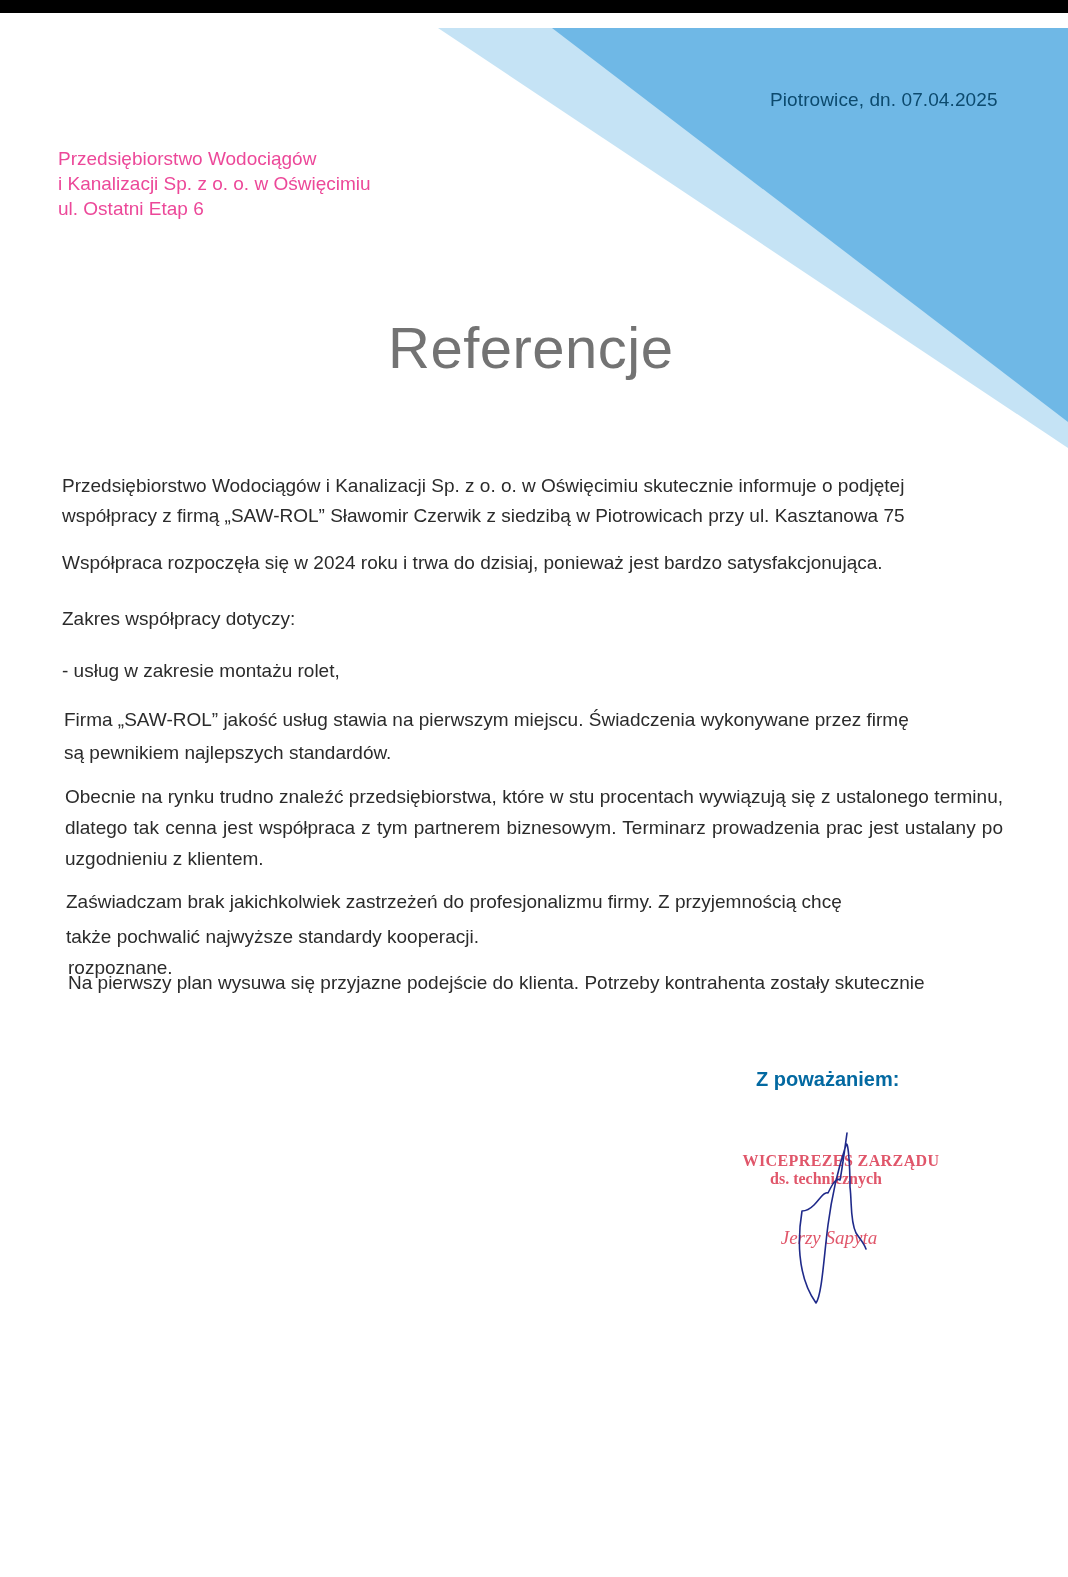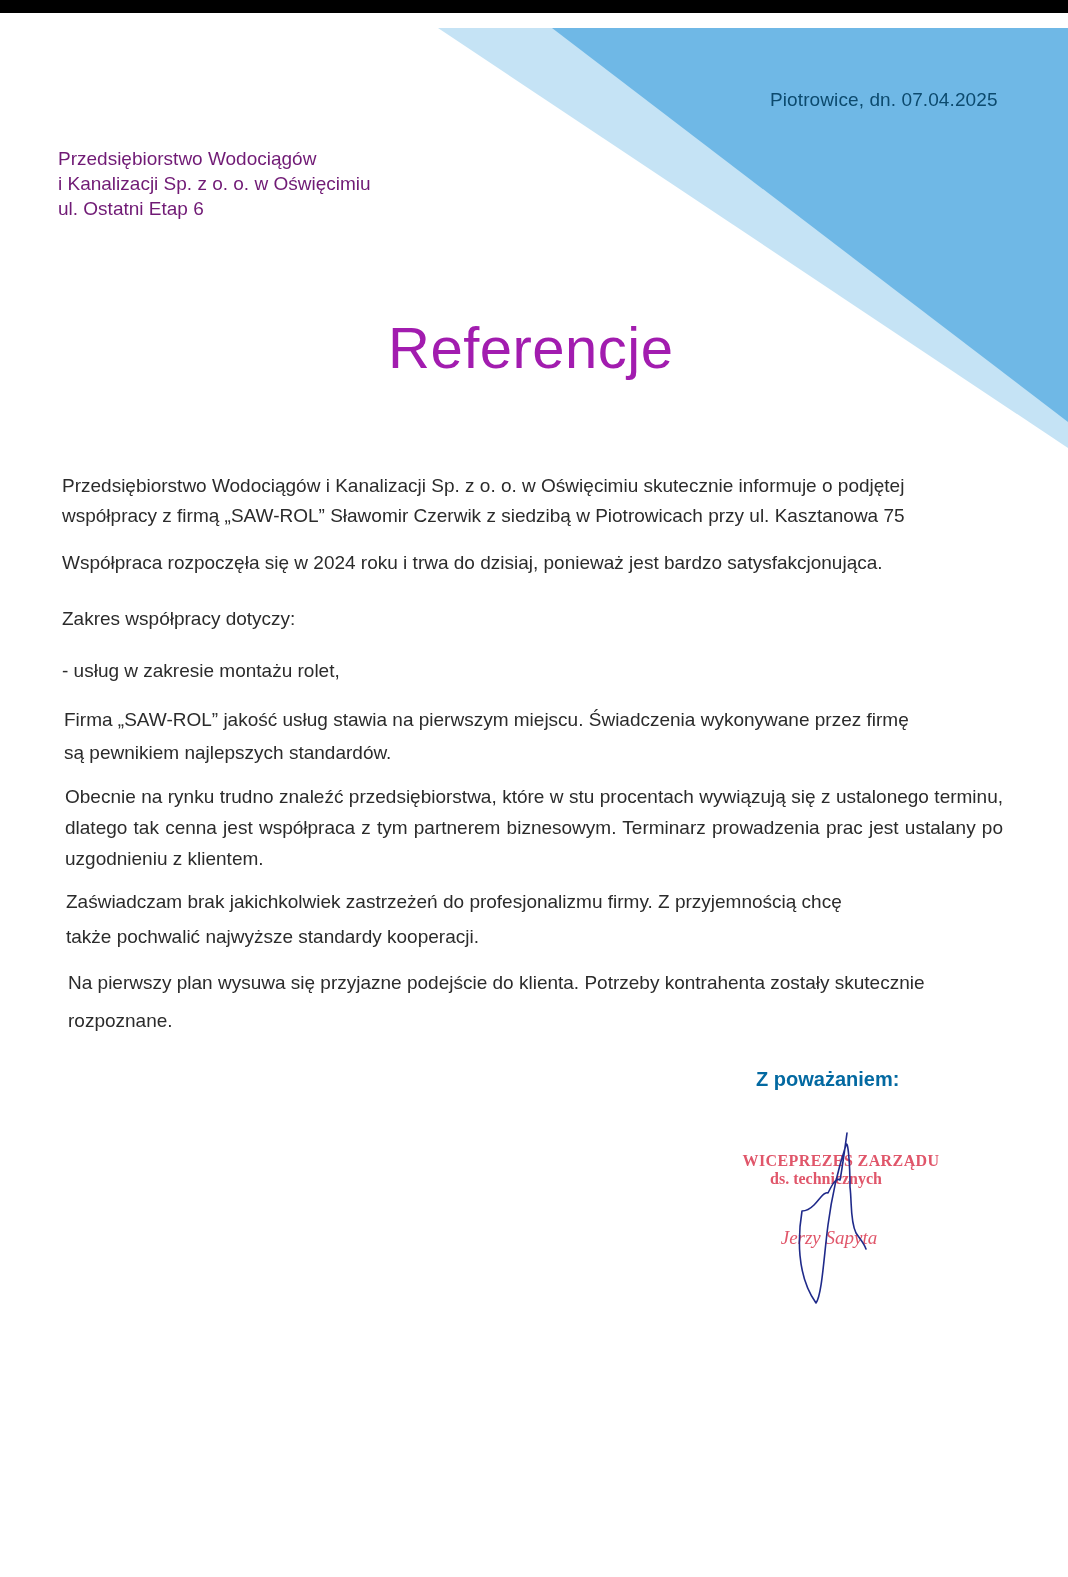--- a/index.html
+++ b/index.html
@@ -19,26 +19,26 @@
     .decor {
       position: absolute; left: 0; top: 0; width: 1068px; height: 480px;
       pointer-events: none;
     }
     .date {
       position: absolute; left: 770px; top: 89px;
       font-size: 19px; color: #0c4a6e; letter-spacing: 0.1px;
     }
     .address {
       position: absolute; left: 58px; top: 146px;
-      font-size: 19px; line-height: 25px; color: #701a75;
+      font-size: 19px; line-height: 25px; color: #ec4899;
     }
     .address div { white-space: nowrap; }
     .title {
       position: absolute; left: 388px; top: 314px;
-      font-size: 58px; color: #a21caf; font-weight: normal;
+      font-size: 58px; color: #737373; font-weight: normal;
       letter-spacing: 0.5px;
     }
     .body-text {
       position: absolute; left: 62px; width: 930px;
       font-size: 19px; line-height: 31px; color: #2b2b2b;
     }
     .p { position: absolute; white-space: nowrap; }
     .justify { white-space: normal; text-align: justify; text-align-last: left; }
     .closing {
       position: absolute; left: 756px; top: 1068px;
@@ -82,21 +82,21 @@
   <div class="p" style="top:500px;">współpracy z firmą „SAW-ROL” Sławomir Czerwik z siedzibą w Piotrowicach przy ul. Kasztanowa 75</div>
   <div class="p" style="top:547px;text-align:right;">Współpraca rozpoczęła się w 2024 roku i trwa do dzisiaj, ponieważ jest bardzo satysfakcjonująca.</div>
   <div class="p" style="top:603px;">Zakres współpracy dotyczy:</div>
   <div class="p" style="top:655px;"> - usług w zakresie montażu rolet,</div>
   <div class="p" style="top:704px; left:2px;">Firma „SAW-ROL” jakość usług stawia na pierwszym miejscu. Świadczenia wykonywane przez firmę</div>
   <div class="p" style="top:737px; left:2px;">są pewnikiem najlepszych standardów.</div>
   <div class="p justify" style="top:781px; left:3px; width:938px;">Obecnie na rynku trudno znaleźć przedsiębiorstwa, które w stu procentach wywiązują się z ustalonego terminu, dlatego tak cenna jest współpraca z tym partnerem biznesowym. Terminarz prowadzenia prac jest ustalany po uzgodnieniu z klientem.</div>
   <div class="p" style="top:886px; left:4px;">Zaświadczam brak jakichkolwiek zastrzeżeń do profesjonalizmu firmy. Z przyjemnością chcę</div>
   <div class="p" style="top:921px; left:4px;">także pochwalić najwyższe standardy kooperacji.</div>
   <div class="p" style="top:967px; left:6px;">Na pierwszy plan wysuwa się przyjazne podejście do klienta. Potrzeby kontrahenta zostały skutecznie</div>
-  <div class="p" style="top:1005px; left:6px;text-align:right;">rozpoznane.</div>
+  <div class="p" style="top:952px; left:6px;text-align:right;">rozpoznane.</div>
 </div>
 
 <div class="closing">Z poważaniem:</div>
 
 <div class="stamp">
   <div class="line1">WICEPREZES ZARZĄDU</div>
   <div class="line2">ds. technicznych</div>
   <div class="line3">Jerzy Sapyta</div>
 </div>
 

